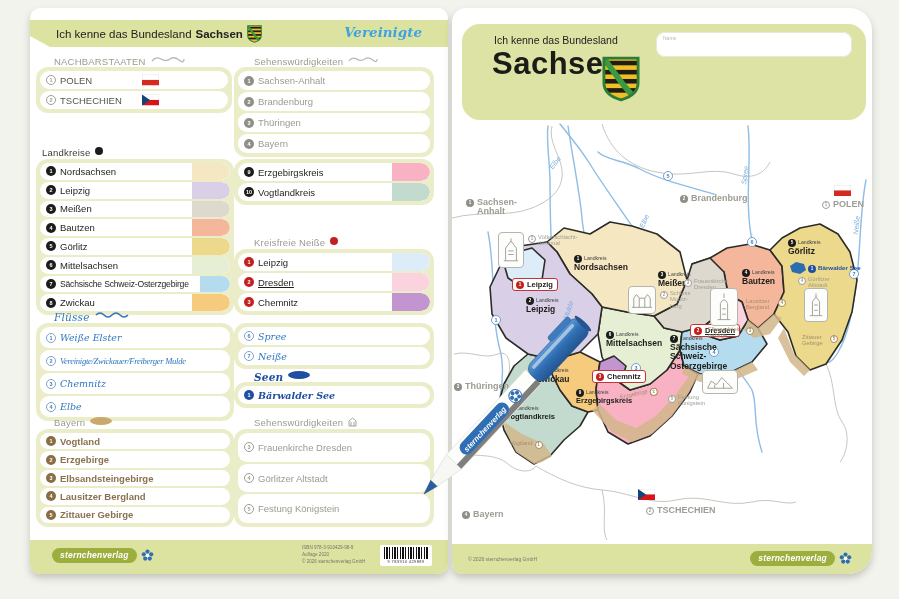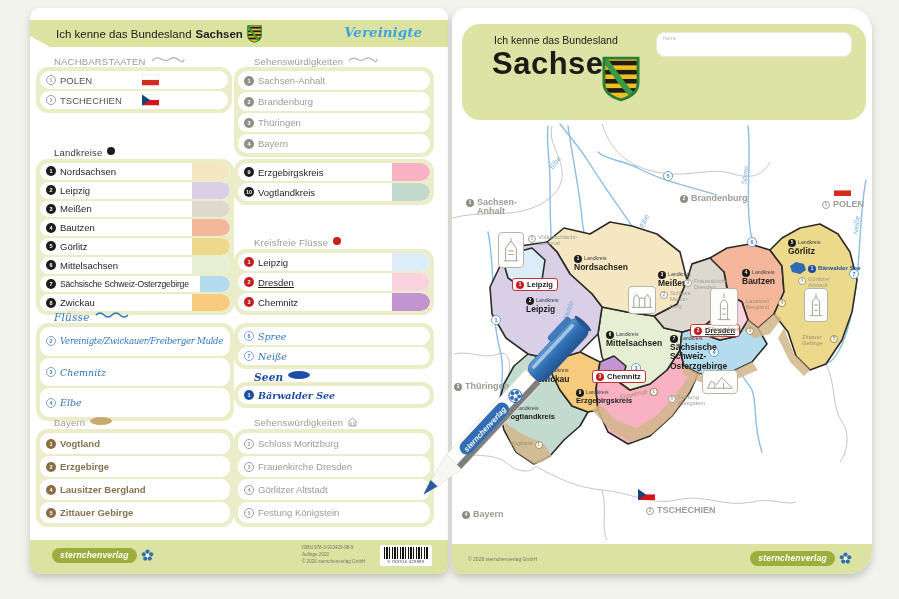--- a/index.html
+++ b/index.html
@@ -170,21 +170,21 @@
       <div class="row">
           <span class="cnum c-gray">3</span>
           <span class="rlabel gray">Thüringen</span>
         </div>
       <div class="row">
           <span class="cnum c-gray">4</span>
           <span class="rlabel gray">Bayern</span>
         </div>
     </div>
 
-    <div class="sec-h" style="left:24px;top:139px;">
+    <div class="sec-h" style="left:12px;top:139px;">
       <span style="color:#3c3c36;">Landkreise</span>
       <span class="h-dot black"></span>
     </div>
     <div class="gbox" style="left:6px;top:151px;width:198px;height:156px;">
       <div class="row">
           <span class="cnum c-black">1</span>
           <span class="rlabel dark">Nordsachsen</span>
           <span class="ctab" style="background: rgb(246, 231, 195);"></span>
         </div>
       <div class="row">
@@ -230,21 +230,21 @@
           <span class="ctab" style="background: rgb(248, 178, 195);"></span>
         </div>
       <div class="row">
           <span class="cnum c-black">10</span>
           <span class="rlabel dark">Vogtlandkreis</span>
           <span class="ctab" style="background: rgb(195, 218, 207);"></span>
         </div>
     </div>
 
     <div class="sec-h" style="left:224px;top:229px;">
-      <span>Kreisfreie Flüsse</span>
+      <span>Kreisfreie Neiße</span>
       <span class="h-dot red"></span>
     </div>
     <div class="gbox" style="left:204px;top:241px;width:200px;height:66px;">
       <div class="row">
           <span class="cnum c-red">1</span>
           <span class="rlabel dark">Leipzig</span>
           <span class="ctab" style="background: rgb(220, 237, 249);"></span>
         </div>
       <div class="row">
           <span class="cnum c-red">2</span>
@@ -259,22 +259,26 @@
     </div>
 
     <div class="sec-h blue" style="left:24px;top:303px;">
       <span>Flüsse</span>
       <svg width="34" height="8" viewBox="0 0 34 8">
           <path d="M1,4 q4,-4 8,0 t8,0 t8,0 t8,0" stroke="#2f77be" stroke-width="1.6" fill="none"></path>
         </svg>
     </div>
     <div class="gbox" style="left:6px;top:315px;width:198px;height:98px;">
       <div class="row">
+          <span class="cnum c-oblue">1</span>
+          <span class="rlabel script">Weiße Elster</span>
+        </div>
+      <div class="row">
           <span class="cnum c-oblue">2</span>
-          <span class="rlabel script" style="font-size:8.6px;letter-spacing:-.3px;">Vereinigte/Zwickauer/Freiberger Mulde</span>
+          <span class="rlabel script" style="font-size:8.6px;letter-spacing:-.3px;font-family:Liberation Serif, serif;">Vereinigte/Zwickauer/Freiberger Mulde</span>
         </div>
       <div class="row">
           <span class="cnum c-oblue">3</span>
           <span class="rlabel script">Chemnitz</span>
         </div>
       <div class="row">
           <span class="cnum c-oblue">4</span>
           <span class="rlabel script">Elbe</span>
         </div>
     </div>
@@ -305,42 +309,42 @@
       <span class="h-oval tan"></span>
     </div>
     <div class="gbox" style="left:6px;top:421px;width:198px;height:98px;">
       <div class="row">
           <span class="cnum c-brown">1</span>
           <span class="rlabel brown">Vogtland</span>
         </div>
       <div class="row">
           <span class="cnum c-brown">2</span>
           <span class="rlabel brown">Erzgebirge</span>
+        </div>
+      <div class="row">
+          <span class="cnum c-brown">3</span>
+          <span class="rlabel brown">Elbsandsteingebirge</span>
         </div>
       <div class="row">
           <span class="cnum c-brown">4</span>
           <span class="rlabel brown">Lausitzer Bergland</span>
         </div>
       <div class="row">
           <span class="cnum c-brown">5</span>
           <span class="rlabel brown">Zittauer Gebirge</span>
         </div>
     </div>
 
     <div class="sec-h" style="left:224px;top:409px;">
       <span>Sehenswürdigkeiten</span>
       <svg width="9" height="10" viewBox="0 0 9 10">
           <path d="M1,9 V4 L4.5,1 L8,4 V9 M1,9 H8 M3,5 V9 M6,5 V9" stroke="#9b9b92" stroke-width=".9" fill="none"></path>
         </svg>
     </div>
     <div class="gbox" style="left:204px;top:421px;width:200px;height:98px;">
-      <div class="row">
-          <span class="cnum c-ogray">2</span>
-          <span class="rlabel gray">Schloss Moritzburg</span>
-        </div>
       <div class="row">
           <span class="cnum c-ogray">3</span>
           <span class="rlabel gray">Frauenkirche Dresden</span>
         </div>
       <div class="row">
           <span class="cnum c-ogray">4</span>
           <span class="rlabel gray">Görlitzer Altstadt</span>
         </div>
       <div class="row">
           <span class="cnum c-ogray">5</span>

